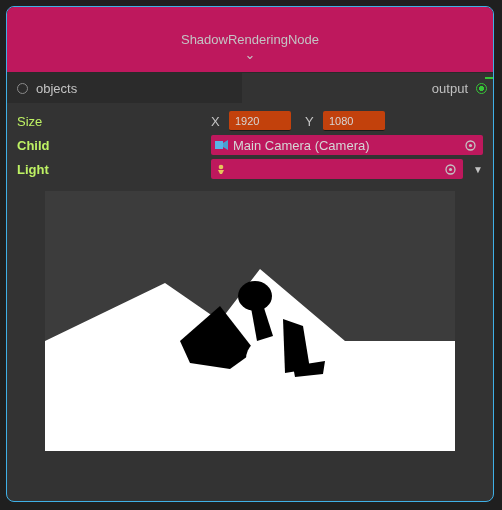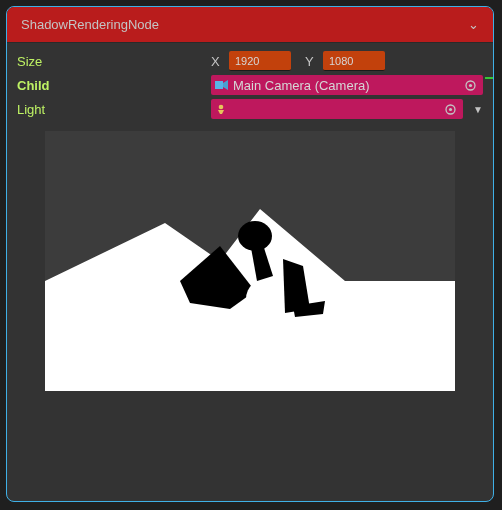--- a/index.html
+++ b/index.html
@@ -19,23 +19,24 @@
     height: 496px;
     background: #333333;
     border: 1px solid #3fb0e6;
     border-radius: 8px;
     overflow: hidden;
   }
   .header {
     display: flex;
     align-items: center;
     justify-content: space-between;
-    padding: 10px 14px 10px 14px;
-    background: #b91c1c;
+    padding: 25px 14px 10px 14px;
+    background: #be185d;
     border-bottom: 1px solid #2a2a2a;
+    flex-direction: column;
   }
   .chevron {
     color: #c4c4c4;
     font-size: 13px;
   }
   .port-row {
     display: flex;
     align-items: stretch;
     height: 30px;
     background: #333333;
@@ -158,20 +159,30 @@
 </head>
 <body>
 
 <div class="node">
 
   <div class="header">
     <span>ShadowRenderingNode</span>
     <span class="chevron">⌄</span>
   </div>
 
+  <div class="port-row">
+    <div class="port-in">
+      <span class="port-dot-in"></span>
+      <span>objects</span>
+    </div>
+    <div class="port-out">
+      <span>output</span>
+      <span class="port-dot-out"></span>
+    </div>
+  </div>
   <div class="wire"></div>
 
   <div class="body">
 
     <div class="row">
       <span class="label">Size</span>
       <span class="mini-label">X</span>
       <input class="num-input" value="1920" style="">
       <span class="mini-label" style="margin-left:10px">Y</span>
       <input class="num-input" value="1080" style="">
@@ -188,21 +199,21 @@
         <span class="obj-picker">
           <svg class="picker-svg" viewBox="0 0 13 13">
               <circle cx="6.5" cy="6.5" r="4.5" fill="none" stroke="#c4c4c4" stroke-width="1.3"></circle>
               <circle cx="6.5" cy="6.5" r="1.6" fill="#c4c4c4"></circle>
             </svg>
         </span>
       </div>
     </div>
 
     <div class="row">
-      <span class="label" style="font-weight:400">Light</span>
+      <span class="label" style="font-weight:700">Light</span>
       <div class="obj-field">
         <svg class="icon-light" viewBox="0 0 12 12">
           <circle cx="6" cy="4" r="2.3" fill="#e6c55a"></circle>
           <path d="M3 7 L9 7 L7 11 L5 11 Z" fill="#e6c55a"></path>
         </svg>
         <span class="obj-picker">
           <svg class="picker-svg" viewBox="0 0 13 13">
               <circle cx="6.5" cy="6.5" r="4.5" fill="none" stroke="#c4c4c4" stroke-width="1.3"></circle>
               <circle cx="6.5" cy="6.5" r="1.6" fill="#c4c4c4"></circle>
             </svg>

